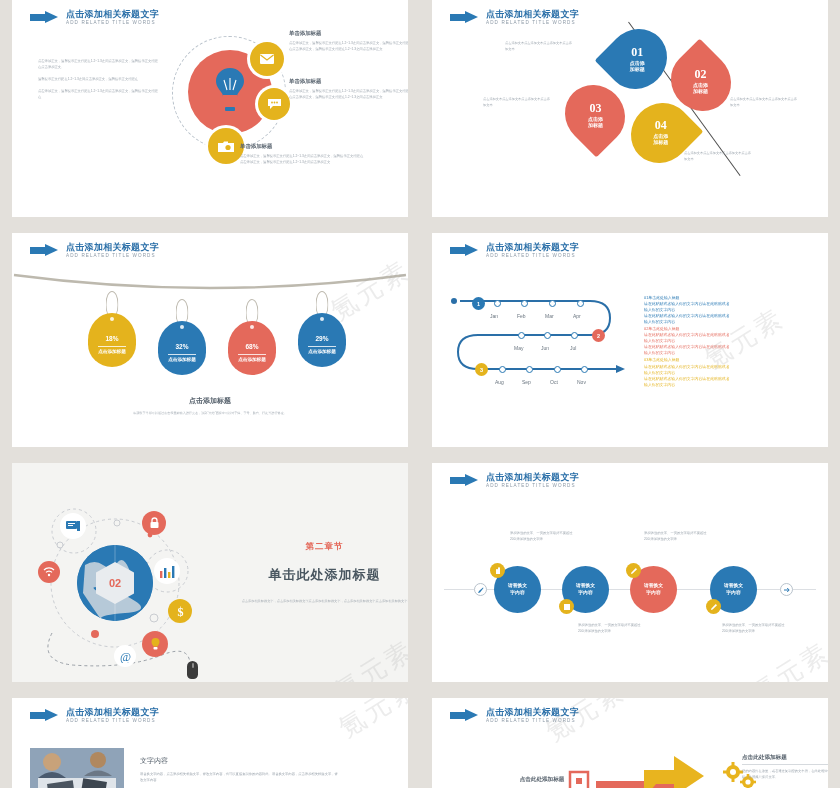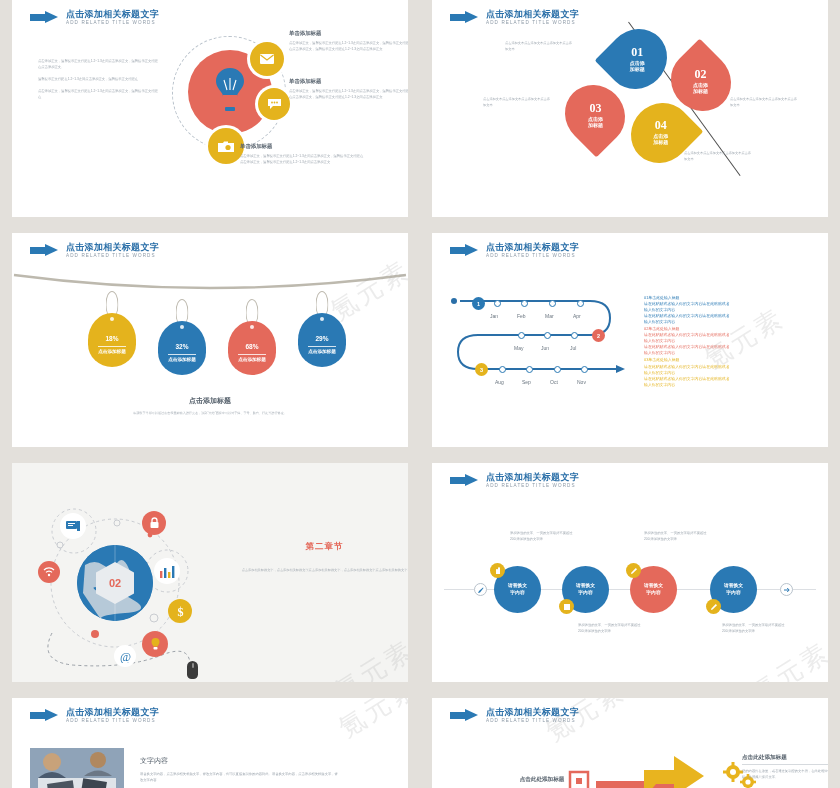--- a/index.html
+++ b/index.html
@@ -514,20 +514,21 @@
       <div class="mini" style="left:82px; top:152px; width:22px; height:22px; background:#fff;">
         <svg width="13" height="13" viewBox="0 0 13 13">
             <text x="6.5" y="11" font-size="12" fill="#2a79b4" text-anchor="middle" font-family="Liberation Serif, serif">@</text>
           </svg>
       </div>
     </div>
     <div class="mouse"></div>
 
     <div class="s5-right">
       <div class="s5-ch">第二章节</div>
+      <div class="s5-tt">单击此处添加标题</div>
       <div class="s5-bd">点击添加相关标题文字，点击添加相关标题文字点击添加相关标题文字，点击添加相关标题文字点击添加相关标题文字</div>
     </div>
     <div class="watermark" style="right:-10px; bottom:-6px;">氪元素</div>
   </div>
 
   <div class="slide">
     <div class="hdr">
       <div class="arrow">
           <div class="tail"></div>
           <div class="head"></div>

